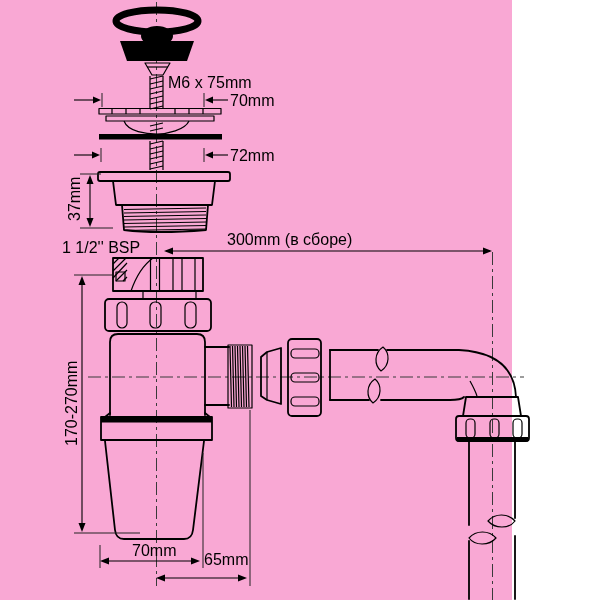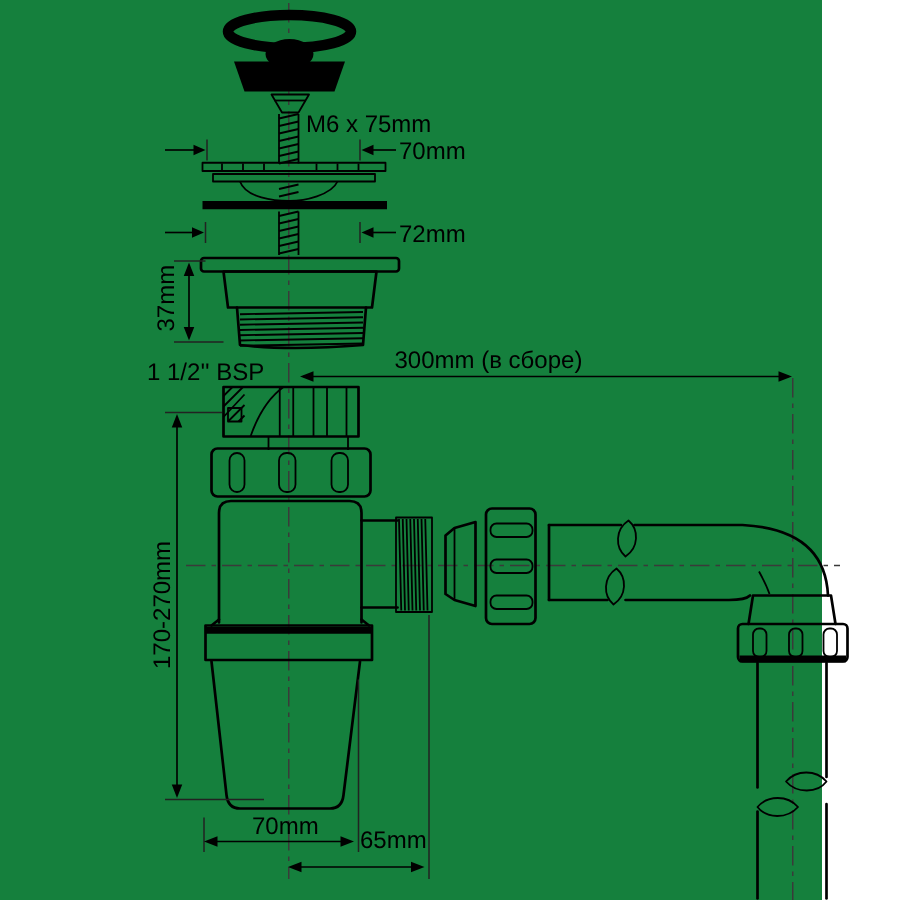--- a/index.html
+++ b/index.html
@@ -1,16 +1,16 @@
 <!DOCTYPE html>
 <html><head>
 <meta charset="utf-8">
 <style>
   html,body { margin:0; padding:0; background:#ffffff; }
-  #stage { width:512px; height:600px; background:#15803d; position:relative;padding-left:36px; }
+  #stage { width:512px; height:600px; background:#f9a8d4; position:relative; }
   svg { display:block; }
   text { font-family:"Liberation Sans","DejaVu Sans",sans-serif; font-size:16px; fill:#000; }
   .o2  { fill:none; stroke:#000; stroke-width:1.8; stroke-linejoin:round; stroke-linecap:round; }
   .o1  { fill:none; stroke:#000; stroke-width:1.2; stroke-linejoin:round; }
   .dim { fill:none; stroke:#000; stroke-width:1.1; }
   .ext { fill:none; stroke:#222; stroke-width:1; }
   .cl  { fill:none; stroke:#3a3a3a; stroke-width:1; stroke-dasharray:13 4 3 4; }
   .blk { fill:#000; stroke:none; }
   .ah  { fill:#000; stroke:none; }
 </style>

